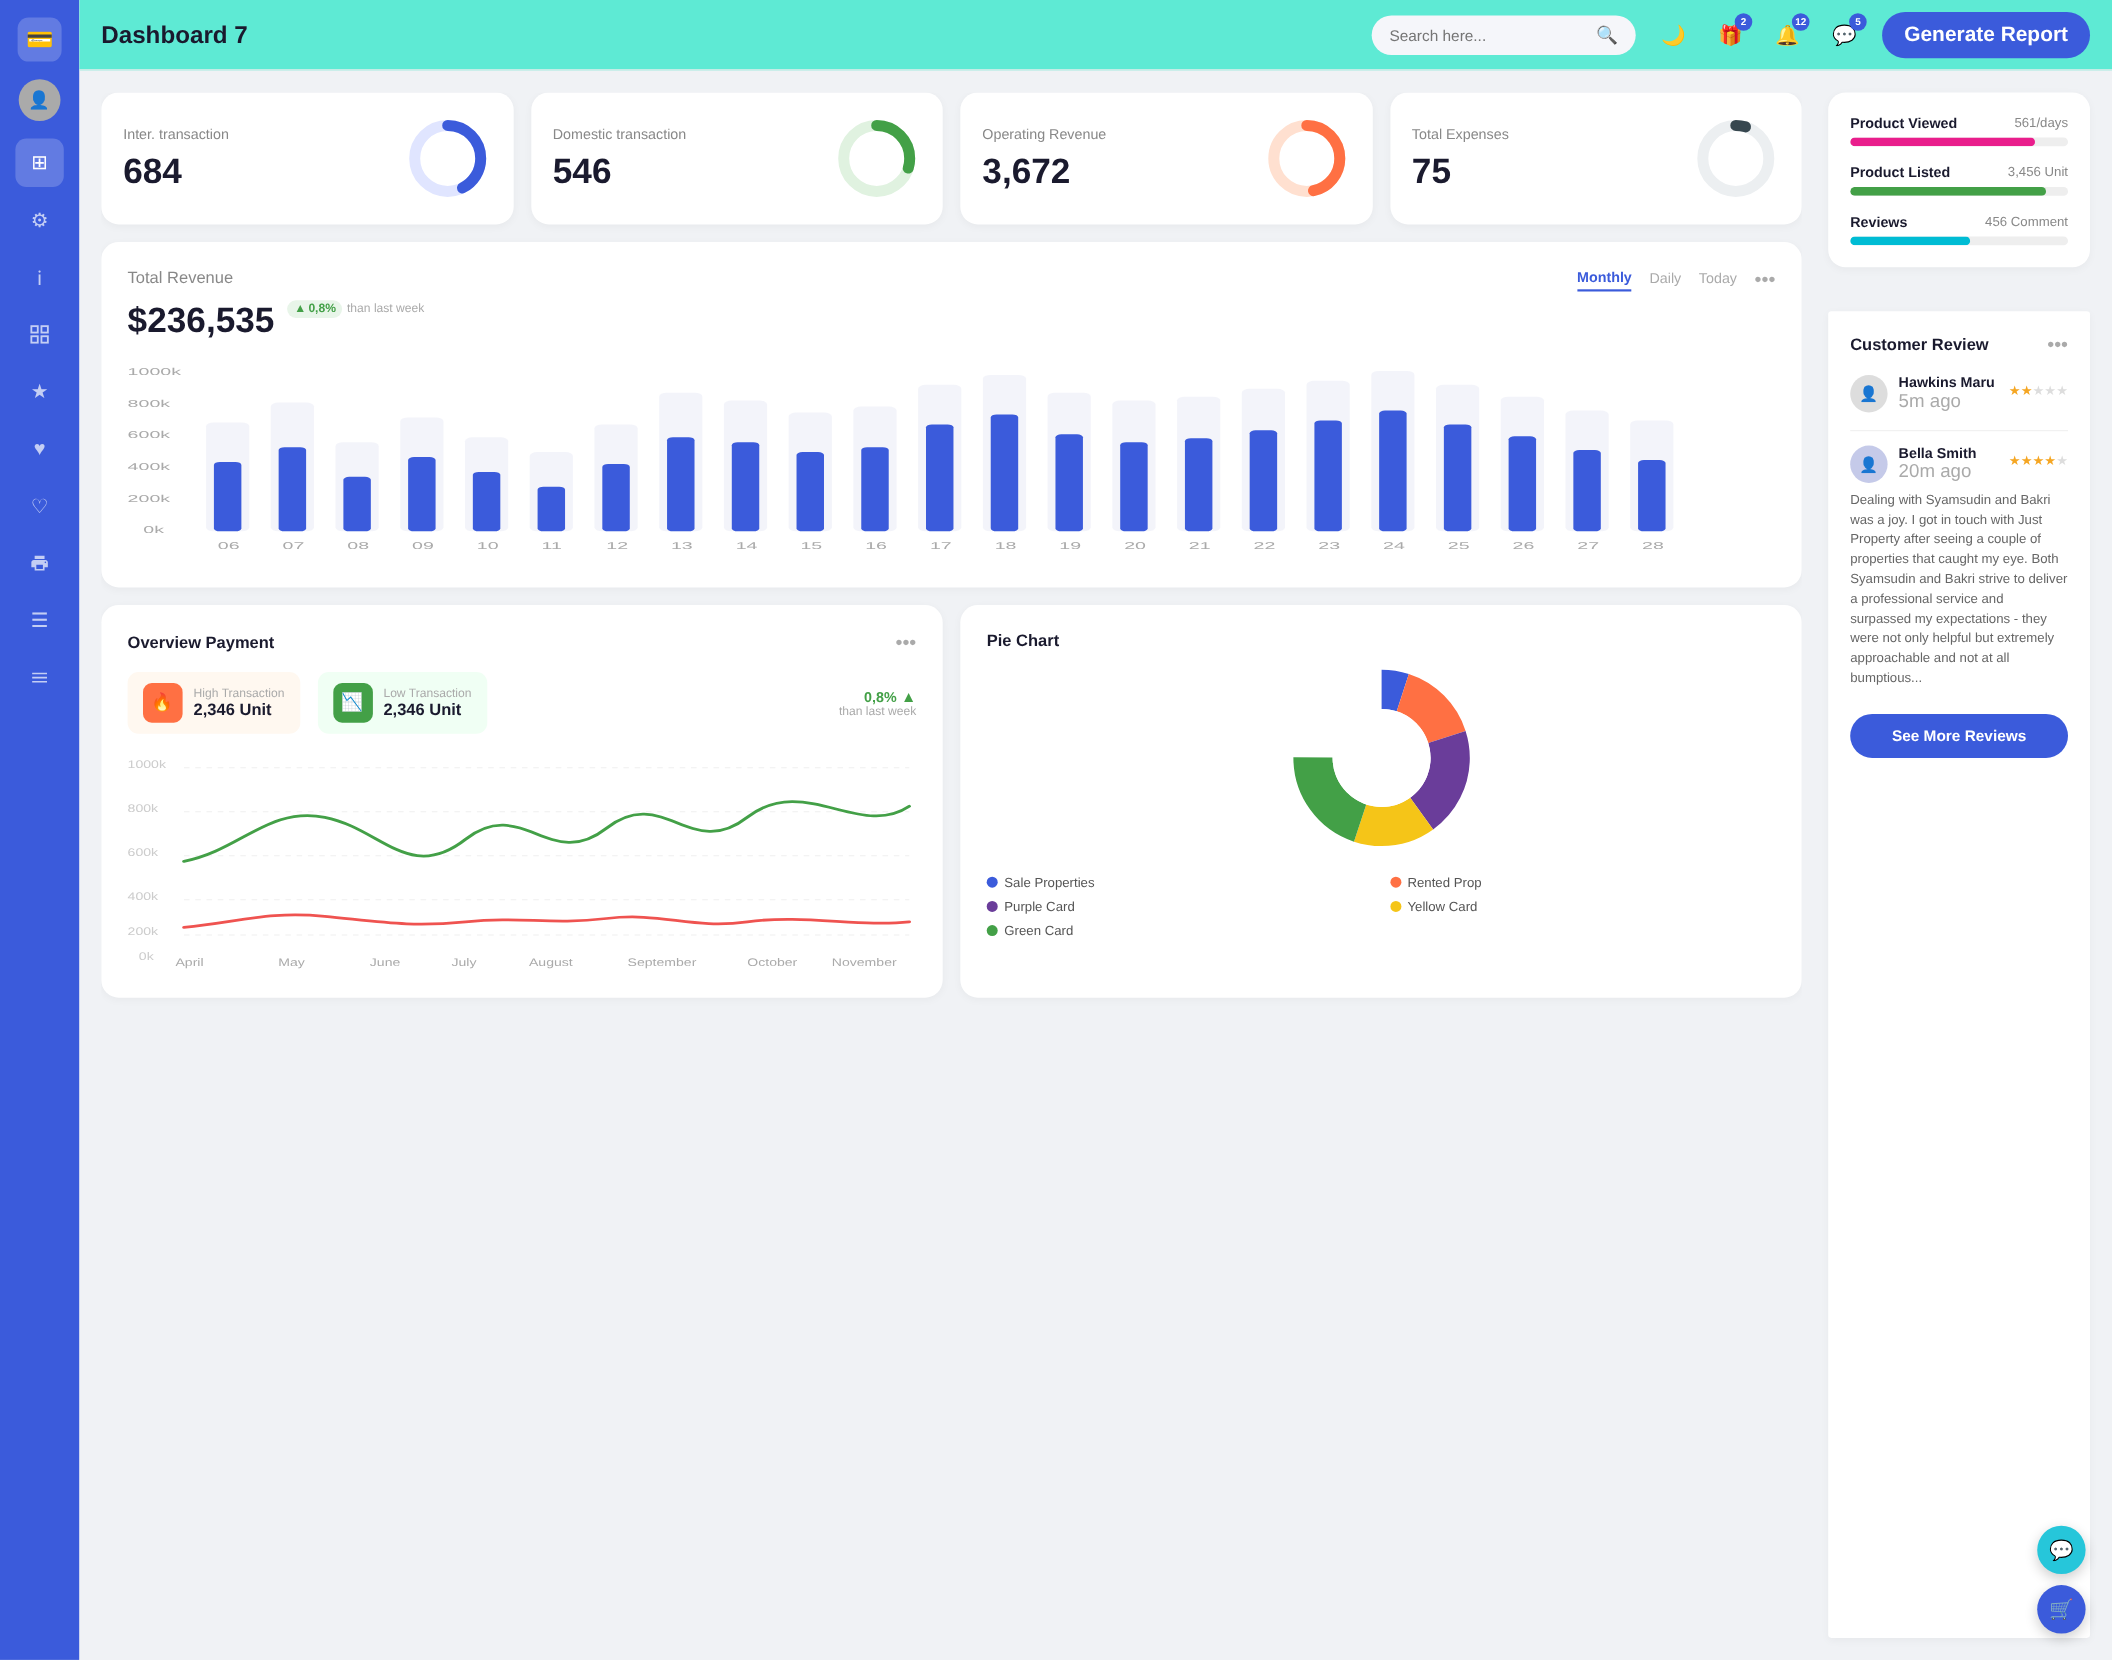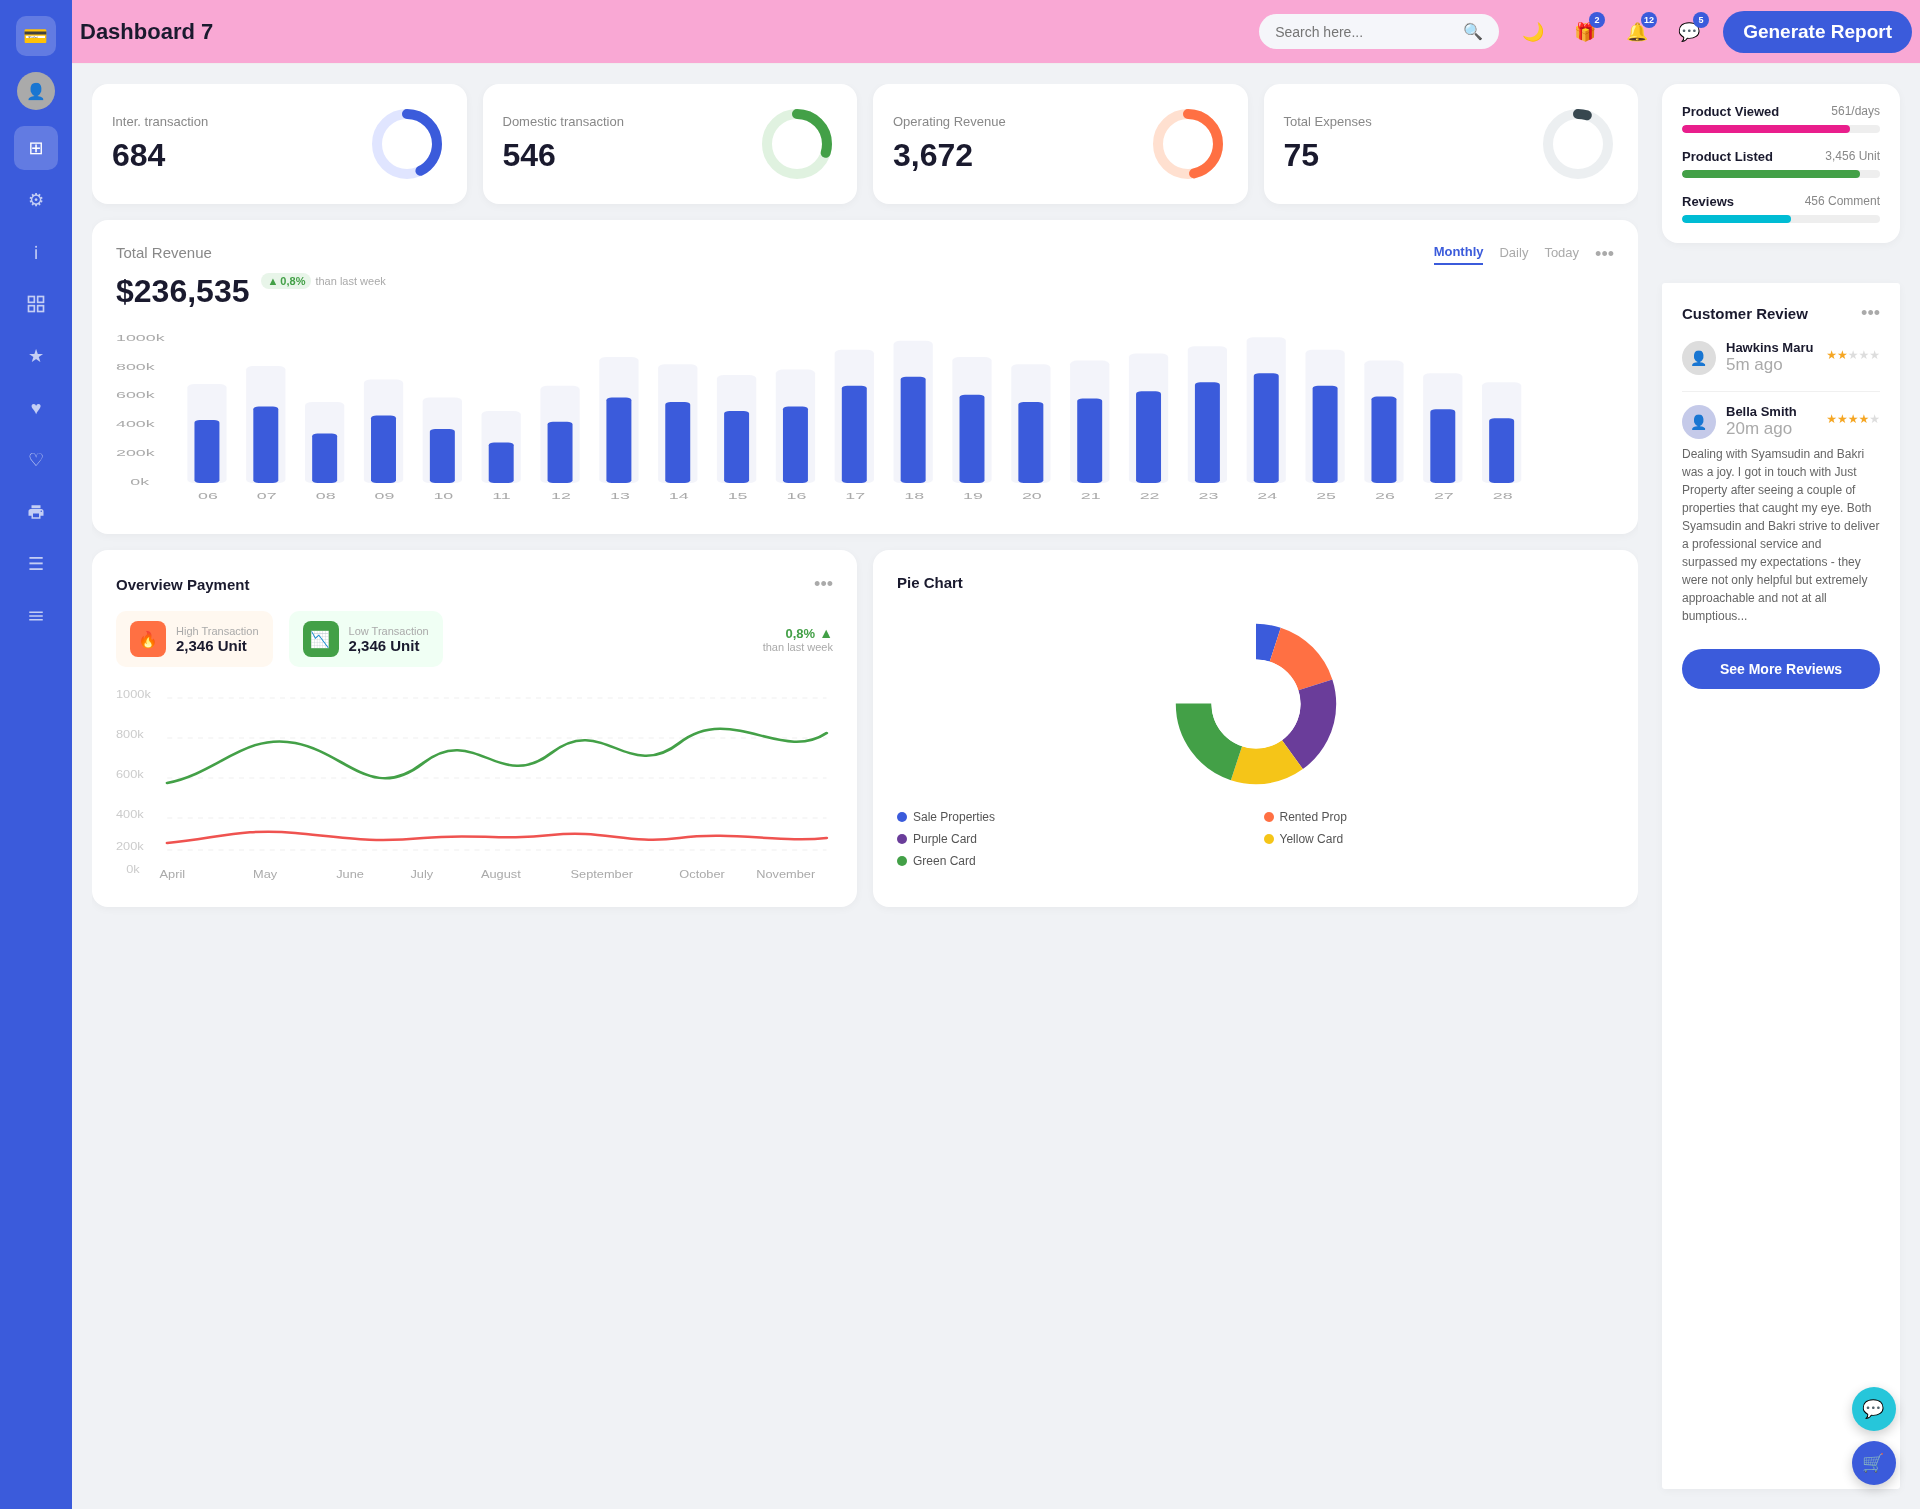--- a/index.html
+++ b/index.html
@@ -49,24 +49,24 @@
     
     .main {
       flex: 1;
       display: flex;
       flex-direction: column;
       overflow: hidden;
     }
 
     
     .header {
-      background: #f9a8d4;
+      background: #5eead4;
       display: flex;
       align-items: center;
-      padding: 0 8px;
+      padding: 0 20px;
       height: 64px;
       border-bottom: 1px solid #eee;
       gap: 16px;
     }
     .header-title {
       font-size: 22px;
       font-weight: 700;
       color: #1a1a2e;
       flex: 1;
     }
@@ -253,21 +253,21 @@
     .line-chart { width: 100%; height: 200px; }
     .line-chart svg { width: 100%; height: 100%; overflow: visible; }
 
     
     .pie-card {
       background: white;
       border-radius: 16px;
       padding: 24px;
       box-shadow: 0 2px 8px rgba(0,0,0,0.04);
     }
-    .pie-title { font-size: 15px; font-weight: 700; color: #1a1a2e; margin-bottom: 23px; }
+    .pie-title { font-size: 15px; font-weight: 700; color: #1a1a2e; margin-bottom: 8px; }
     .pie-container { display: flex; align-items: center; justify-content: center; margin-bottom: 16px; }
     .pie-legend {
       display: grid;
       grid-template-columns: 1fr 1fr;
       gap: 8px 16px;
     }
     .legend-item { display: flex; align-items: center; gap: 6px; font-size: 12px; color: #555; }
     .legend-dot { width: 10px; height: 10px; border-radius: 50%; flex-shrink: 0; }
 
     

